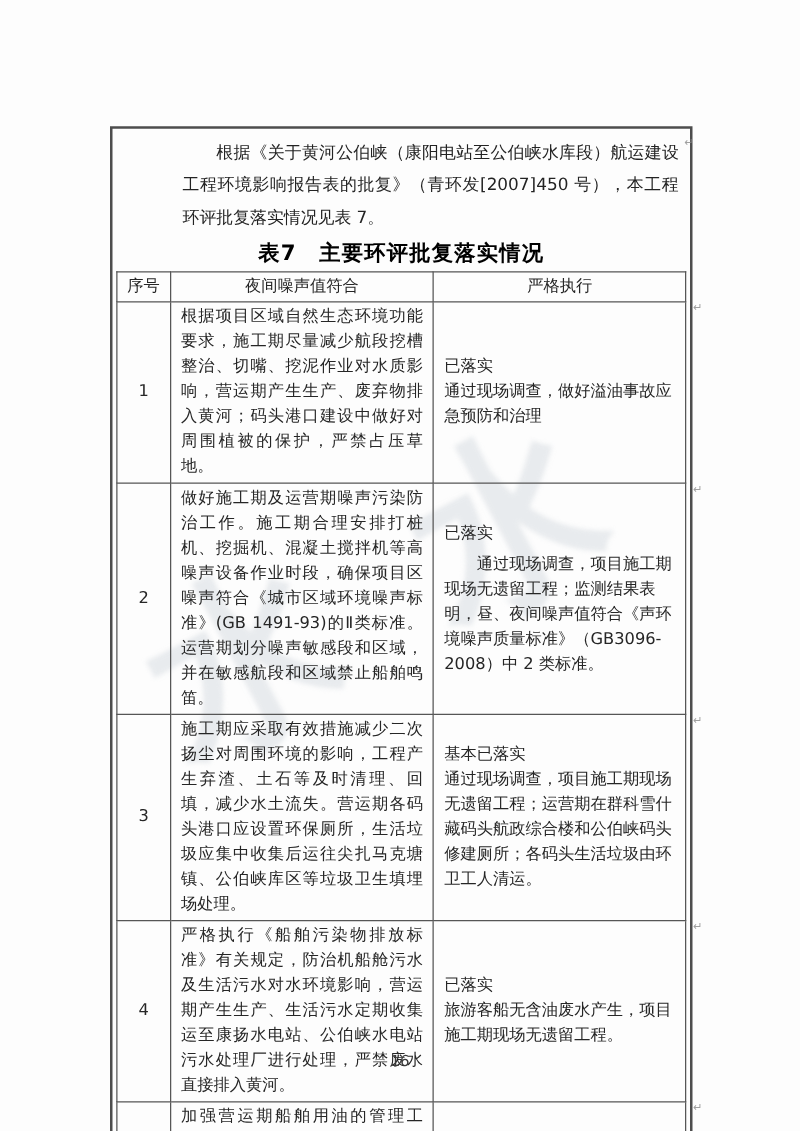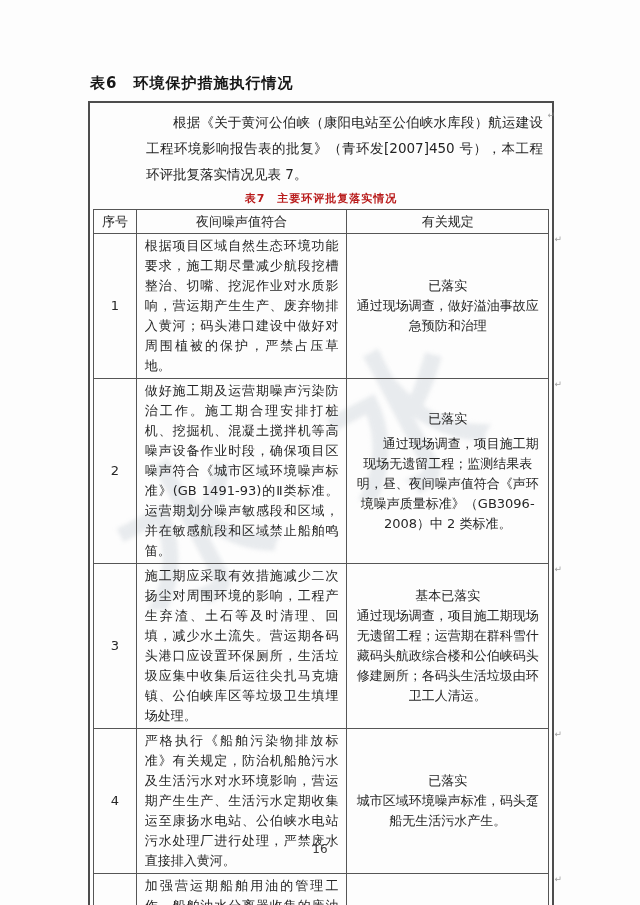--- a/index.html
+++ b/index.html
@@ -56,22 +56,22 @@
     text-indent: 2em;
     text-align: justify;
     padding: 6px 6px 2px 6px;
     color: #232323;
     position: relative;
     margin-left: 47px;
   }
   .tbl-caption {
     text-align: center;
     font-weight: bold;
-    font-size: 11px;
-    color: #b91c1c;
+    font-size: 17px;
+    color: #000000;
     letter-spacing: 1px;
     padding: 2px 0 3px 0;
   }
   table.review {
     width: 100%;
     border-collapse: collapse;
     table-layout: fixed;
   }
   table.review th,
   table.review td {
@@ -88,21 +88,21 @@
     font-weight: normal;
     height: 24px;
     text-align: center;
     padding: 1px 2px;
   }
   col.c-no  { width: 9.4%; }
   col.c-req { width: 46.3%; }
   col.c-st  { width: 44.3%; }
   td.no { text-align: center; }
   td.req { text-align: justify; }
-  td.status p { margin: 0; text-align: center; }
+  td.status p { margin: 0; }
   td.status p.pind { text-indent: 2em; margin-top: 5px; }
   tr.r1 td { height: 100px; }
   tr.r2 td { height: 130px; }
   tr.r3 td { height: 120px; }
   tr.r4 td { height: 106px; }
   tr.r5 td { height: 134px; }
   
   .pmark {
     position: absolute;
     top: 1px;
@@ -126,42 +126,41 @@
   }
 </style>
 </head>
 <body>
 
 <div class="page">
 
   <span class="wm wm1">水</span>
   <span class="wm wm2">水</span>
 
-  <h1 class="sec-title">表6　环境保护措施执行情况</h1>
 
   <div class="outer-box">
 
     <p class="intro">
       <span>根据《关于黄河公伯峡（康阳电站至公伯峡水库段）航运建设工程环境影响报告表的批复》（青环发[2007]450 号），本工程环评批复落实情况见表 7。</span>
       <span class="pmark">↵</span>
     </p>
 
     <div class="tbl-caption">表7　主要环评批复落实情况</div>
 
     <table class="review">
       <colgroup>
         <col class="c-no">
           <col class="c-req">
           <col class="c-st">
       </colgroup>
       <thead>
         <tr>
           <th>序号</th>
           <th>夜间噪声值符合</th>
-          <th>有关规定</th>
+          <th>严格执行</th>
         </tr>
       </thead>
       <tbody>
         <tr class="r1">
           <td class="no">1</td>
           <td class="req">根据项目区域自然生态环境功能要求，施工期尽量减少航段挖槽整治、切嘴、挖泥作业对水质影响，营运期产生生产、废弃物排入黄河；码头港口建设中做好对周围植被的保护，严禁占压草地。</td>
           <td class="status">
             <p>已落实</p>
             <p>通过现场调查，做好溢油事故应急预防和治理</p>
             <span class="pmark">↵</span>
@@ -183,21 +182,21 @@
             <p>基本已落实</p>
             <p>通过现场调查，项目施工期现场无遗留工程；运营期在群科雪什藏码头航政综合楼和公伯峡码头修建厕所；各码头生活垃圾由环卫工人清运。</p>
             <span class="pmark">↵</span>
           </td>
         </tr>
         <tr class="r4">
           <td class="no">4</td>
           <td class="req">严格执行《船舶污染物排放标准》有关规定，防治机船舱污水及生活污水对水环境影响，营运期产生生产、生活污水定期收集运至康扬水电站、公伯峡水电站污水处理厂进行处理，严禁废水直接排入黄河。</td>
           <td class="status">
             <p>已落实</p>
-            <p>城市区域环境噪声标准，码头趸船无生活污水产生。</p>
+            <p>旅游客船无含油废水产生，项目施工期现场无遗留工程。</p>
             <span class="pmark">↵</span>
           </td>
         </tr>
         <tr class="r5">
           <td class="no">5</td>
           <td class="req">加强营运期船舶用油的管理工作，船舶油水分离器收集的废油等应妥善处置。做好溢油事故应急预防和治理，建立规范加油和防止油污染的设施及机构，同时建立船舶运管环境保护管理制度，配置相应的应急事故处理设施，制定严格的码头作业制度和操作规程，杜绝水污染事故发生。</td>
           <td class="status">
 
             <span class="pmark">↵</span>
           </td>

